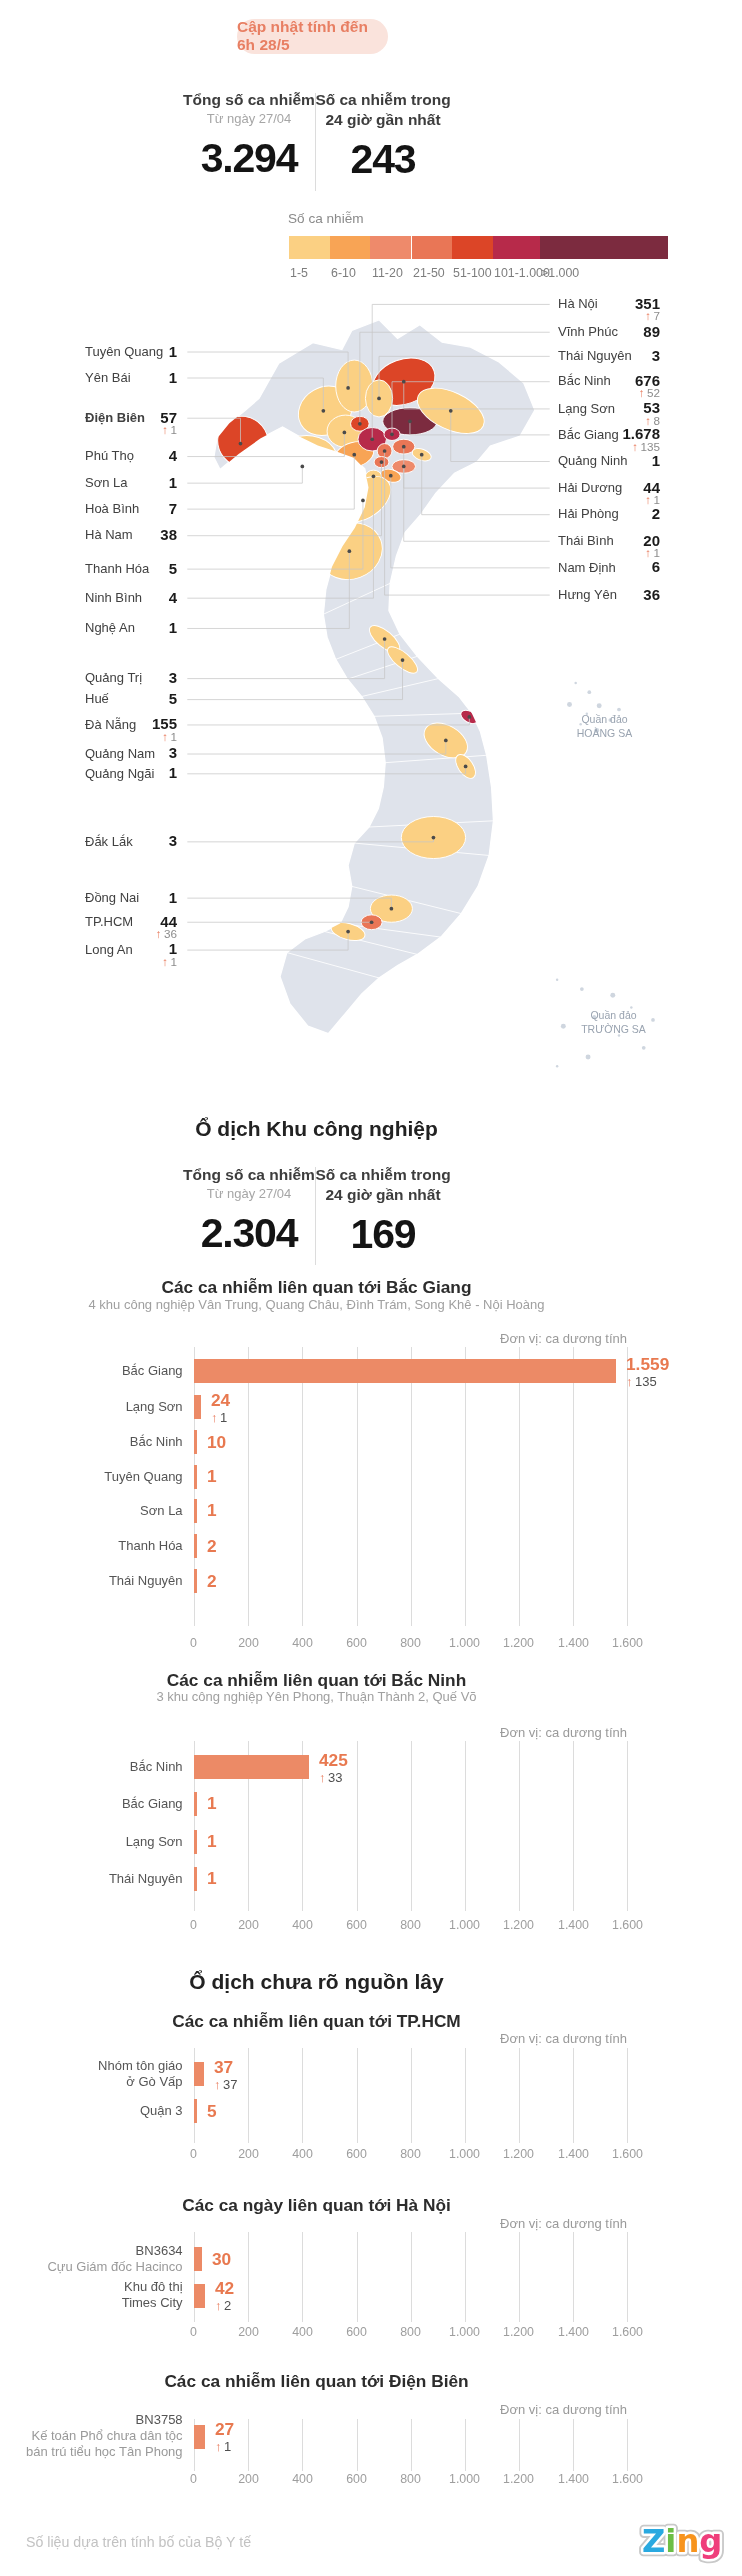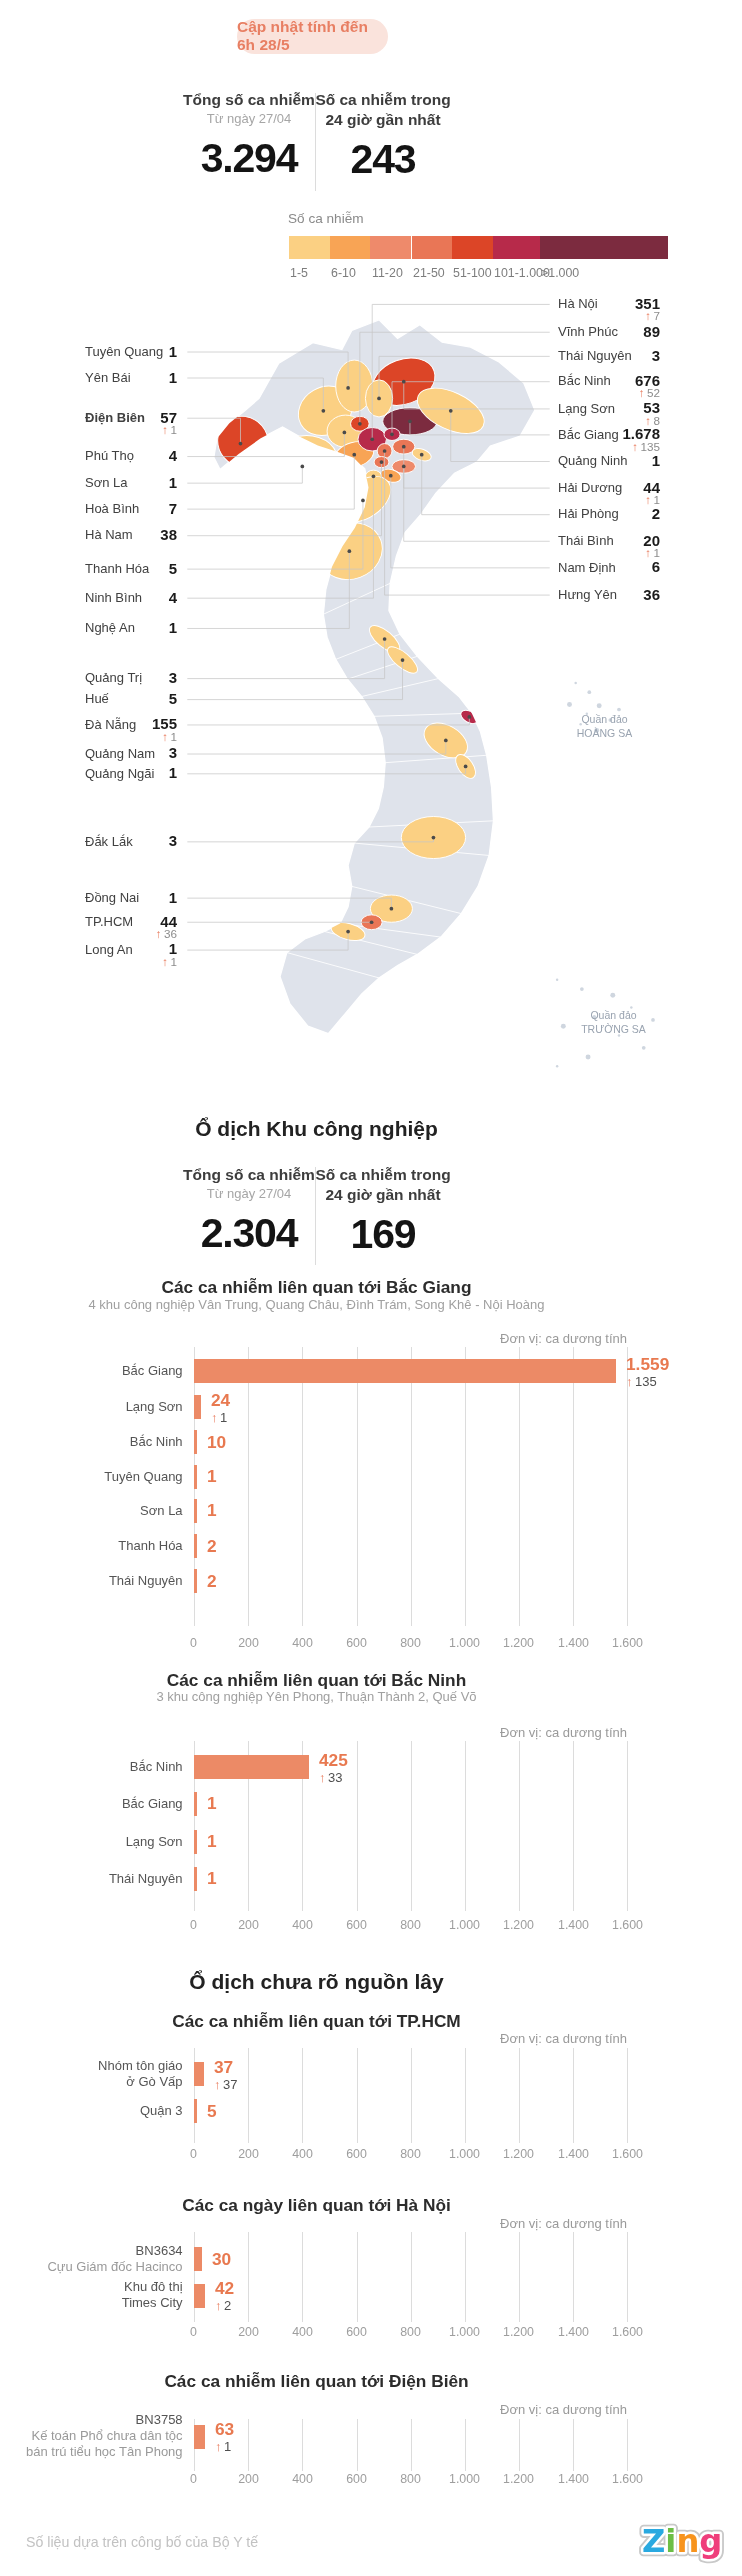--- a/index.html
+++ b/index.html
@@ -543,27 +543,27 @@
         <div class="abs axis-lab" style="left: 549px; top: 2472px;">1.400</div>
         <div class="abs gridline" style="left: 627px; top: 2419px; height: 52px;"></div>
         <div class="abs axis-lab" style="left: 603px; top: 2472px;">1.600</div>
         <div class="abs row-label" style="left: 18.6px; width: 164px; top: 2408px; height: 56px;">
           <div class="ln">BN3758</div>
           <div class="ln muted">Kế toán Phổ chưa dân tộc</div>
           <div class="ln muted">bán trú tiểu học Tân Phong</div>
         </div>
         <div class="abs bar" style="left: 194px; top: 2425px; width: 11px; height: 23.5px;"></div>
         <div class="abs" style="left: 215px; top: 2420px;">
-          <div class="bar-val">63</div>
+          <div class="bar-val">27</div>
           <div class="bar-delta"><span class="arr">↑</span> 1</div>
         </div>
       </div>
     </div>
 
-  <div class="abs source" style="left:26px;top:2534px;">Số liệu dựa trên công bố của Bộ Y tế</div>
+  <div class="abs source" style="left:26px;top:2534px;">Số liệu dựa trên tính bố của Bộ Y tế</div>
   <svg class="abs" style="left:637px;top:2514px;" width="93" height="52" viewBox="0 0 150 84">
     <text id="logo-back" x="8" y="62" font-family="DejaVu Sans, sans-serif" font-size="52" font-weight="bold" stroke="#c9c9c9" stroke-width="14" stroke-linejoin="round" fill="none"><tspan>Z</tspan><tspan>i</tspan><tspan>n</tspan><tspan>g</tspan></text>
     <text id="logo-mid" x="8" y="62" font-family="DejaVu Sans, sans-serif" font-size="52" font-weight="bold" stroke="#ffffff" stroke-width="8" stroke-linejoin="round" fill="none"><tspan>Z</tspan><tspan>i</tspan><tspan>n</tspan><tspan>g</tspan></text>
     <text id="logo-front" x="8" y="62" font-family="DejaVu Sans, sans-serif" font-size="52" font-weight="bold"><tspan fill="#2aa9e0">Z</tspan><tspan fill="#6cbe45">i</tspan><tspan fill="#f7941e">n</tspan><tspan fill="#ef3e7b">g</tspan></text>
   </svg>
 
 </div>
 
 
 </body></html>

